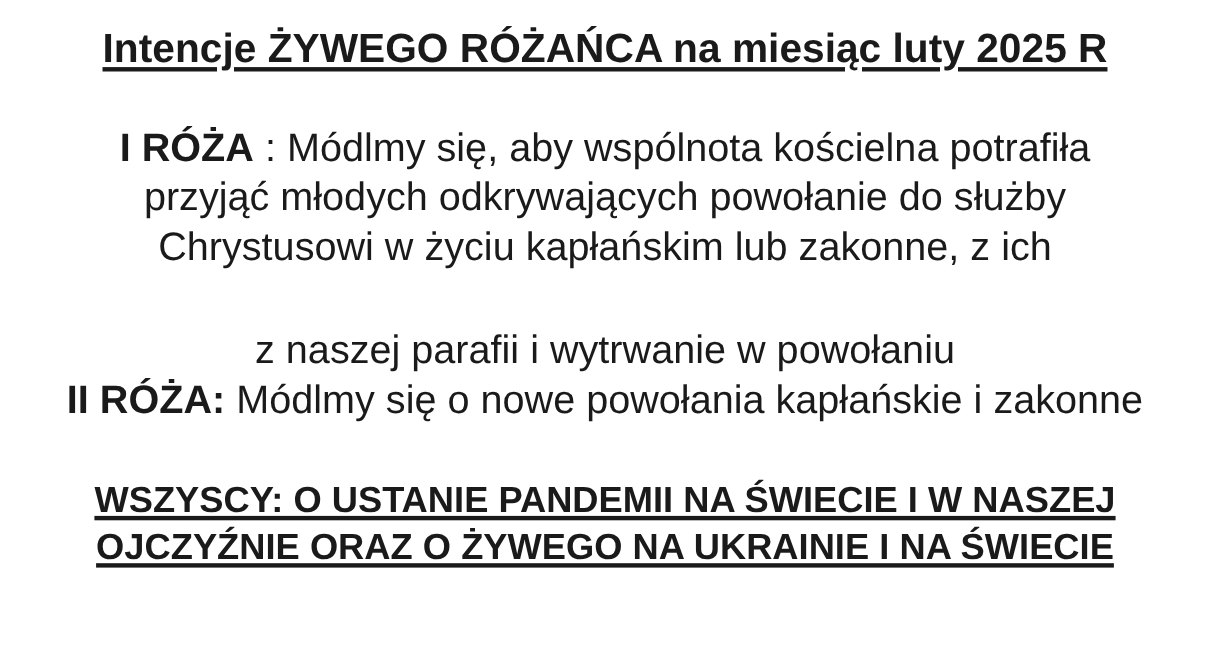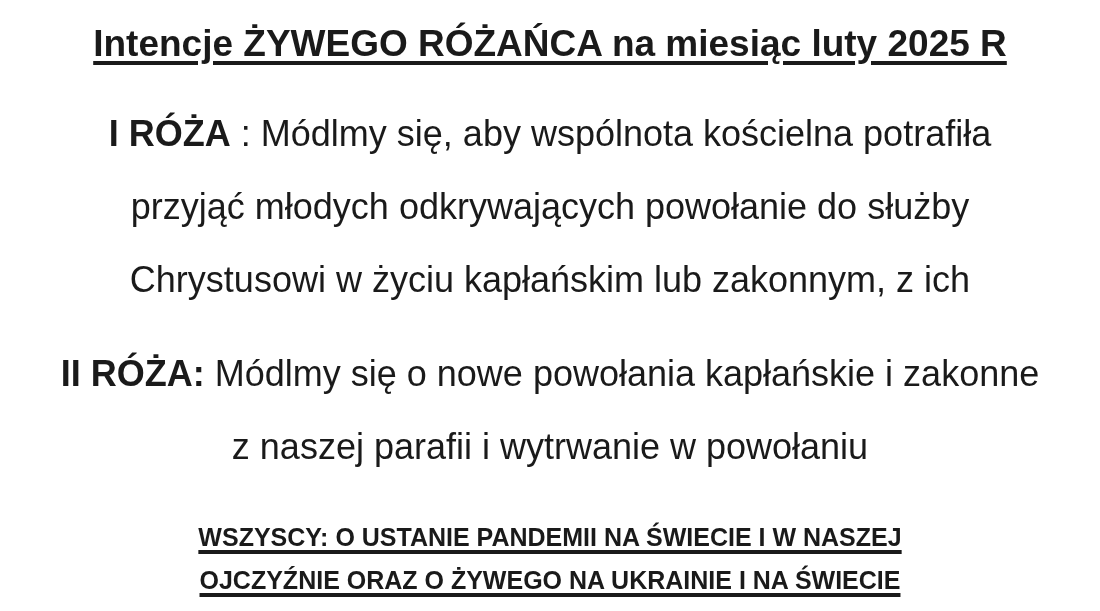--- a/index.html
+++ b/index.html
@@ -30,28 +30,27 @@
     text-decoration-thickness: 4px;
     text-underline-offset: 5px;
   }
   .para {
     font-size: 36px;
     line-height: 45px;
     text-align: center;
   }
   .para .line {
     white-space: nowrap;
-    margin-top: 28px;
   }
   .para-1 { margin-top: 43px; }
   .para-2 { margin-top: 49px; }
   .bold-label { font-weight: bold; }
   .para-final {
     margin-top: 47px;
-    font-size: 25px;
+    font-size: 33px;
     line-height: 43px;
     font-weight: bold;
     text-align: center;
   }
   .para-final .line {
     white-space: nowrap;
   }
   .final-underline {
     text-decoration: underline;
     text-decoration-thickness: 4px;
@@ -65,28 +64,28 @@
 
   <div class="title-line">
     <span class="title-underline">Intencje ŻYWEGO RÓŻAŃCA na miesiąc luty 2025 R</span>
   </div>
 
   <div class="para para-1">
     <div class="line">
       <span class="bold-label">I RÓŻA</span><span> : Módlmy się, aby wspólnota kościelna potrafiła</span>
     </div>
     <div class="line">przyjąć młodych odkrywających powołanie do służby</div>
-    <div class="line">Chrystusowi w życiu kapłańskim lub zakonnym, z ich</div>
+    <div class="line">Chrystusowi w życiu kapłańskim lub zakonne, z ich</div>
   </div>
 
   <div class="para para-2">
+    <div class="line">z naszej parafii i wytrwanie w powołaniu</div>
     <div class="line">
       <span class="bold-label">II RÓŻA:</span><span> Módlmy się o nowe powołania kapłańskie i zakonne</span>
     </div>
-    <div class="line">z naszej parafii i wytrwanie w powołaniu</div>
   </div>
 
   <div class="para-final">
     <div class="line">
       <span class="final-underline">WSZYSCY: O USTANIE PANDEMII NA ŚWIECIE I W NASZEJ</span>
     </div>
     <div class="line">
       <span class="final-underline">OJCZYŹNIE ORAZ O ŻYWEGO NA UKRAINIE I NA ŚWIECIE</span>
     </div>
   </div>

